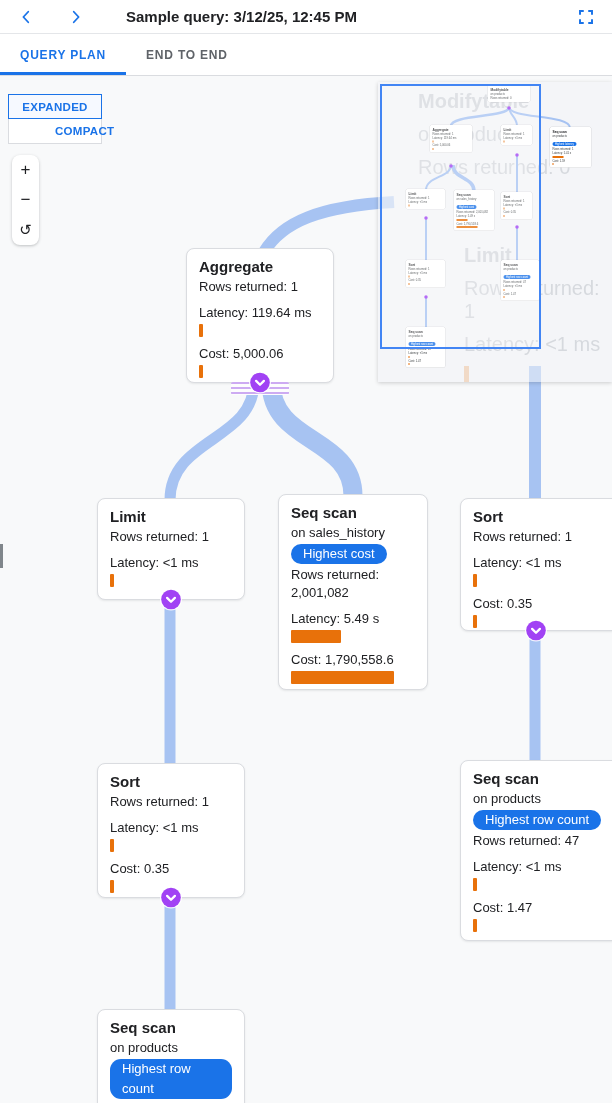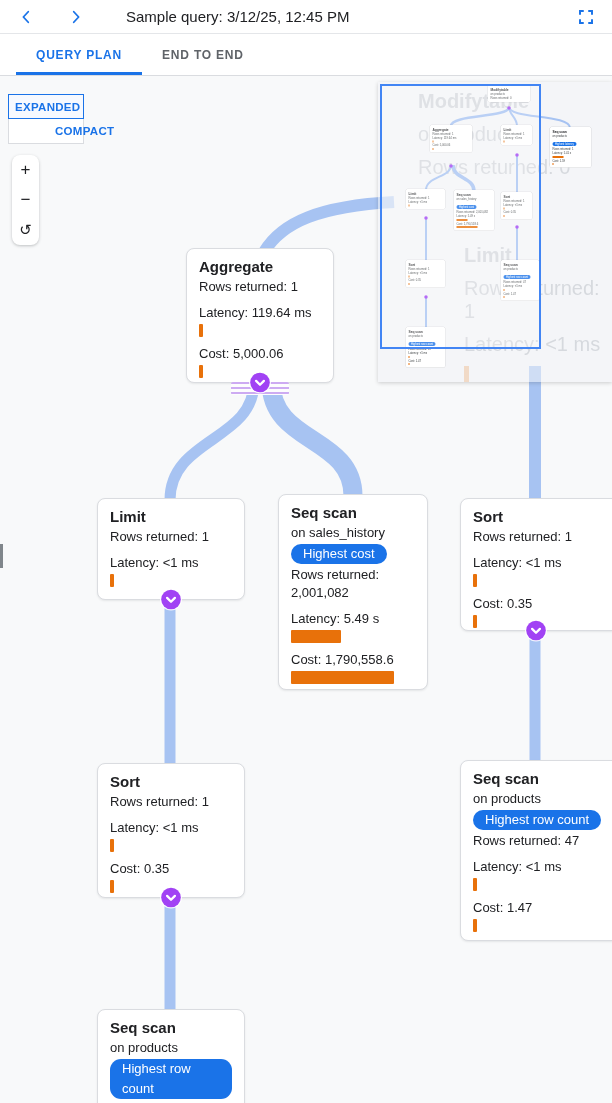--- a/index.html
+++ b/index.html
@@ -9,26 +9,26 @@
   *{box-sizing:border-box;}
   html,body{margin:0;padding:0;}
   body{
     width:612px;height:1103px;overflow:hidden;background:#fff;
     font-family:"Liberation Sans","DejaVu Sans",sans-serif;color:#202124;
     position:relative;
   }
   
   .header{height:34px;display:flex;align-items:center;padding:0 14px;border-bottom:1px solid #e4e6e9;background:#fff;}
   .nav-btn{width:24px;height:24px;border:none;background:transparent;padding:2px;cursor:pointer;margin-right:26px;display:flex;align-items:center;justify-content:center;}
-  .page-title{font-size:15px;color:#202124;margin-left:12px;flex:0 1 auto;white-space:nowrap;}
+  .page-title{font-size:15px;color:#202124;margin-left:12px;flex:0 1 auto;white-space:nowrap;font-weight:bold;}
   .fs-btn{margin-left:auto;width:24px;height:24px;border:none;background:transparent;padding:2px;cursor:pointer;display:flex;align-items:center;justify-content:center;}
   
   .tabbar{height:42px;display:flex;border-bottom:1px solid #dadce0;background:#fff;}
   .tab{position:relative;padding:0 20px;line-height:42px;font-size:12px;font-weight:700;letter-spacing:.8px;color:#5f6368;cursor:pointer;}
-  .tab.active{color:var(--accent-blue);margin-left:16px;}
+  .tab.active{color:var(--accent-blue);}
   .tab.active::after{content:"";position:absolute;left:0;right:0;bottom:0;height:3px;background:var(--accent-blue);}
   
   .canvas{position:relative;width:612px;height:1027px;background:var(--canvas-bg);overflow:hidden;}
   .edges{position:absolute;left:0;top:0;z-index:2;}
   .edge{stroke:var(--edge-blue);fill:none;}
   
   .ghost{position:absolute;z-index:1;color:#b7bbc2;}
   .ghost-modify{left:418px;top:14px;}
   .ghost-limit{left:464px;top:168px;}
   .ghost-title{font-size:20px;font-weight:700;margin-bottom:10px;}
@@ -44,21 +44,21 @@
   .bar.tick{width:4px;}
   .bar.lat-lg{width:50px;}
   .bar.cost-lg{width:103px;}
   .badge{display:inline-block;background:var(--badge-blue);color:#fff;font-size:13px;line-height:20px;
          padding:0 12px;border-radius:11px;margin:2px 0;}
   .stripes{position:absolute;left:50%;bottom:-13px;transform:translateX(-50%);width:58px;height:13px;z-index:3;
            background:repeating-linear-gradient(180deg,#cdabf2 0,#cdabf2 2.4px,#fdfdfe 2.4px,#fdfdfe 4.9px);border-radius:2px;}
   .collapse-btn{position:absolute;left:50%;bottom:-12px;transform:translateX(-50%);width:23px;height:23px;
                 border:none;background:transparent;padding:0;cursor:pointer;z-index:4;}
   
-  .view-toggle{position:absolute;left:8px;top:18px;z-index:6;width:76px;border-radius:8px;}
+  .view-toggle{position:absolute;left:8px;top:18px;z-index:6;width:94px;border-radius:8px;}
   .vt-btn{display:block;width:100%;height:25px;font-family:inherit;font-size:11.5px;font-weight:700;letter-spacing:.3px;
           color:var(--accent-blue);cursor:pointer;}
   .vt-btn.selected{background:#f6f9ff;border:1px solid var(--accent-blue);}
   .vt-btn.unselected{background:#fff;border:1px solid #dadce0;border-top:none;padding-left:46px;}
   .zoom-card{position:absolute;left:12px;top:79px;z-index:6;width:27px;background:#fff;border-radius:8px;
              box-shadow:0 1px 3px rgba(60,64,67,.3);display:flex;flex-direction:column;overflow:hidden;}
   .zoom-btn{height:30px;border:none;background:transparent;cursor:pointer;font-family:inherit;font-size:17px;color:#202124;padding:0;line-height:30px;}
   .zoom-btn.reset{font-size:15px;}
   
   .left-thumb{position:absolute;left:0;top:468px;width:3px;height:24px;background:#80868b;z-index:7;cursor:grab;}

